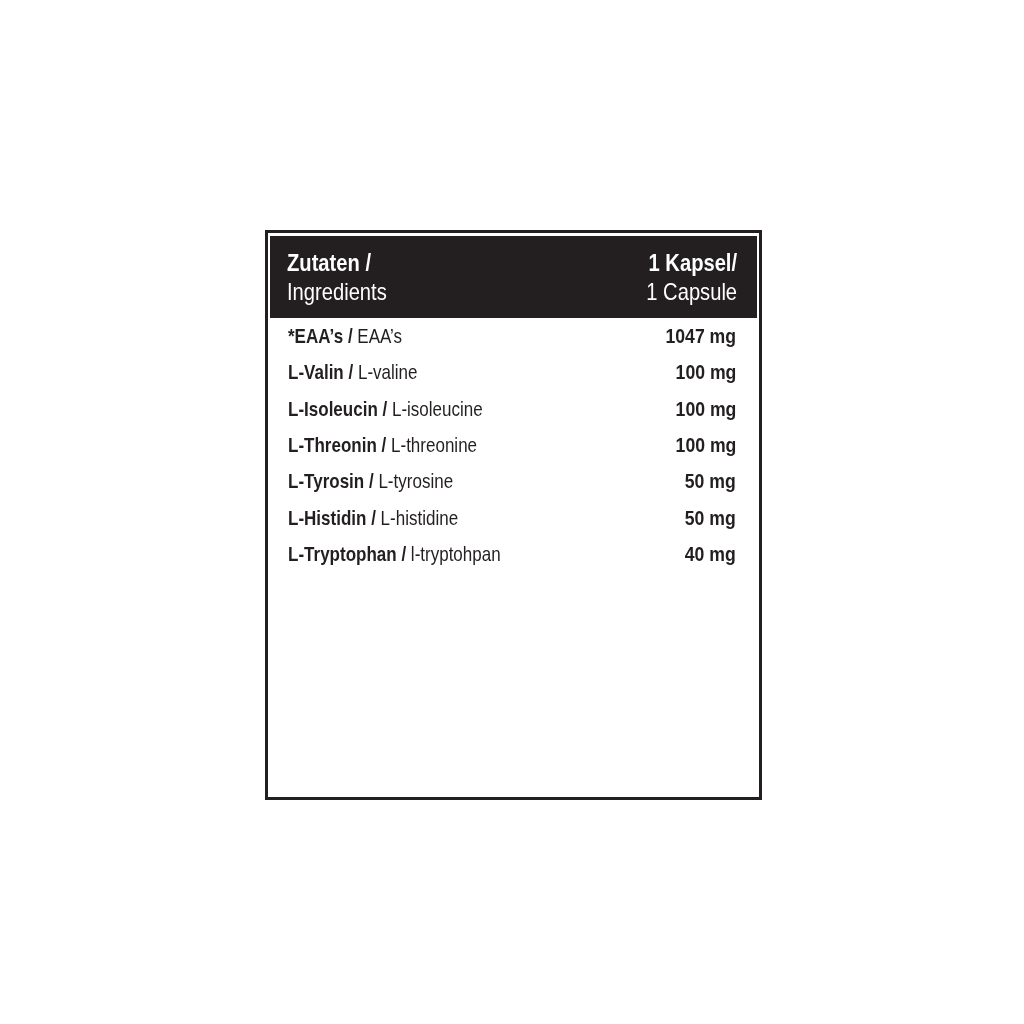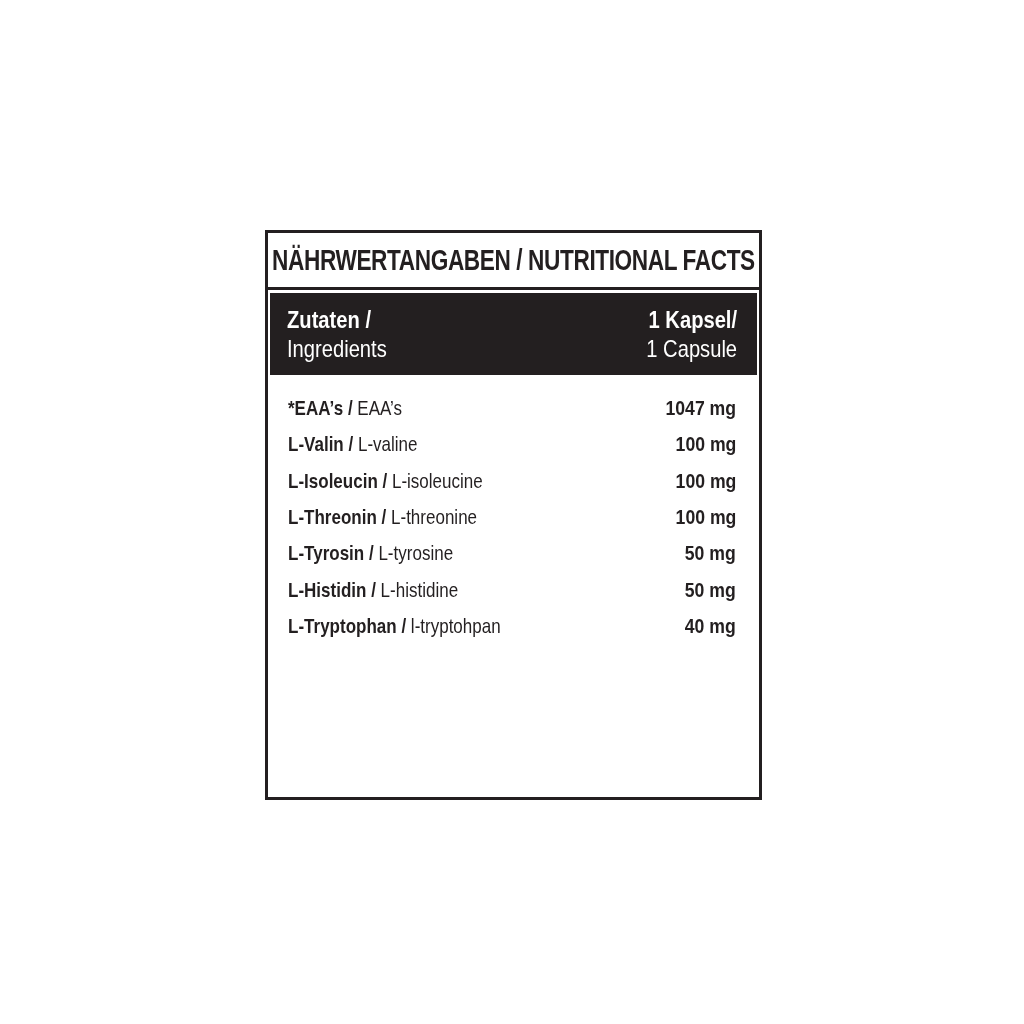--- a/index.html
+++ b/index.html
@@ -61,21 +61,21 @@
   }
   .band-right{
     right:20px;
     text-align:right;
     align-items:flex-end;
     transform:translateY(-50%) scaleX(0.84);
     transform-origin:right center;
   }
   .band-line-bold{font-weight:700;}
   
-  .rows{padding-top:15px;}
+  .rows{}
   .row{position:relative;height:36.3px;}
   .row-name{
     position:absolute;left:20px;top:50%;
     transform:translateY(-50%) scaleX(0.81);
     transform-origin:left center;
     white-space:nowrap;
     font-size:21px;
   }
   .row-name .de{font-weight:700;}
   .row-value{
@@ -87,23 +87,20 @@
   }
   .row--italic .de{font-weight:400;font-style:italic;}
   .row--italic .en{font-style:italic;}
   .row--italic .row-value{font-weight:400;font-style:italic;}
 </style>
 </head>
 <body>
 
 <div class="label-box">
 
-  <div class="title-bar">
-    <span class="title-text">NÄHRWERTANGABEN / NUTRITIONAL FACTS</span>
-  </div>
 
   <div class="band">
     <div class="band-col band-left">
       <span class="band-line-bold">Zutaten /</span>
       <span>Ingredients</span>
     </div>
     <div class="band-col band-right">
       <span class="band-line-bold">1 Kapsel/</span>
       <span>1 Capsule</span>
     </div>

